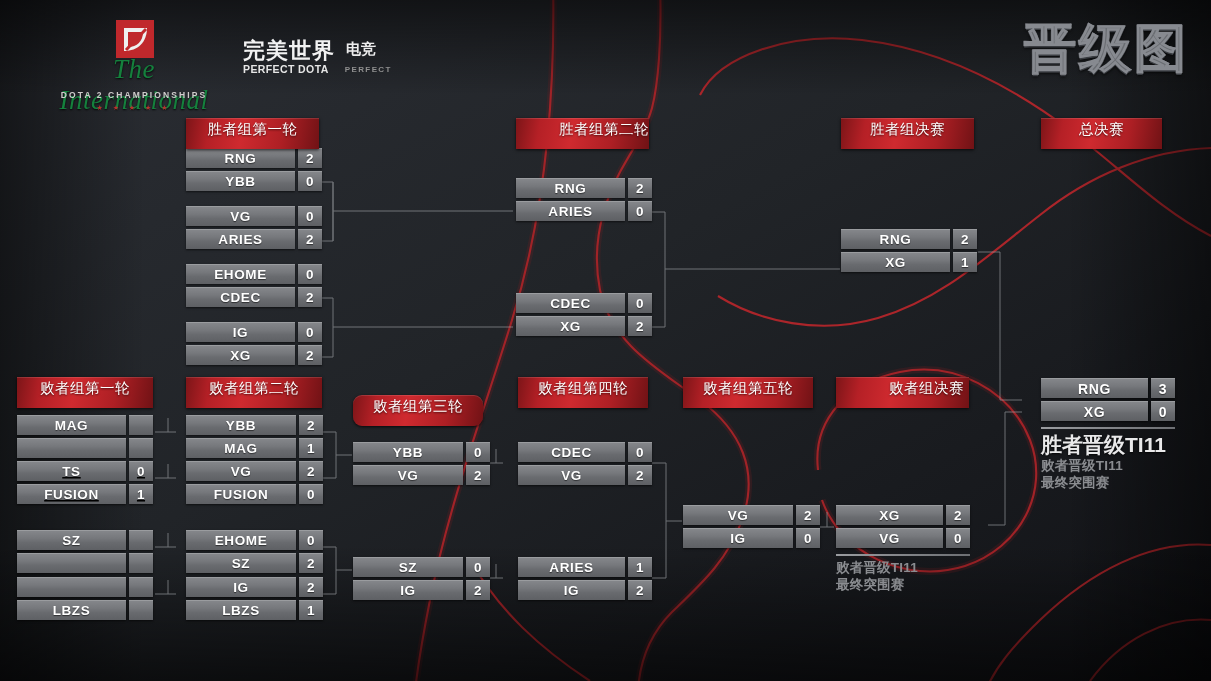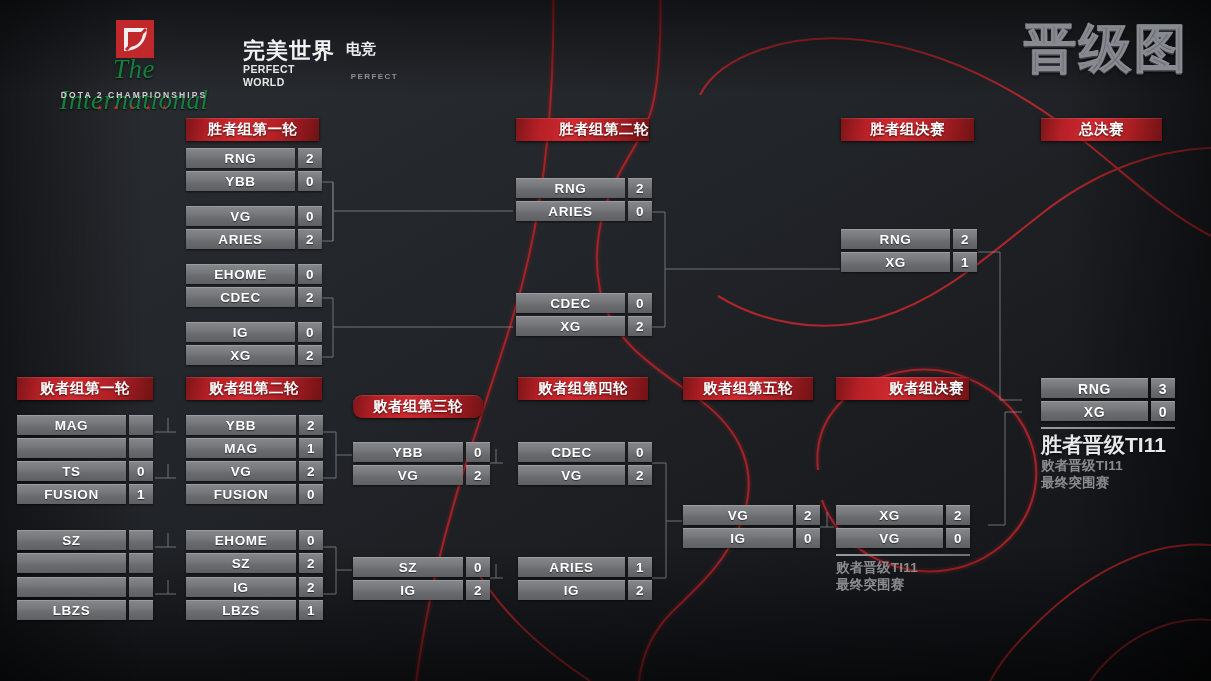--- a/index.html
+++ b/index.html
@@ -54,22 +54,22 @@
       0 2px 0 #3a3d42, 0 3px 3px rgba(0,0,0,.7),
       1px 0 0 #8d9096, -1px 0 0 #4b4e53;
     -webkit-text-stroke:1px #878a90;
   }
 
   
   #bracket { position:absolute; inset:0; z-index:4; }
   #lines { position:absolute; inset:0; z-index:3; pointer-events:none; }
 
   .round-label {
-    position:absolute; height:23px; line-height:23px; text-align:center;
-    font-size:14.5px; font-weight:bold; color:#fff; letter-spacing:.5px;
+    position:absolute; height:31px; line-height:23px; text-align:center;
+    font-size:14.5px; font-weight:normal; color:#fff; letter-spacing:.5px;
     background:linear-gradient(100deg,#7d1518 0%,#b52026 18%,#cf2a2f 42%,#ad1f24 72%,#701215 100%);
     box-shadow:0 1px 3px rgba(0,0,0,.75), inset 0 1px 0 rgba(255,255,255,.12);
     text-shadow:0 1px 2px rgba(0,0,0,.65);
     z-index:6;
   }
 
   .match { position:absolute; z-index:5; }
   .row { display:flex; height:20px; margin-bottom:3px; }
   .row:last-child { margin-bottom:0; }
   .plate, .score {
@@ -148,21 +148,21 @@
     <div class="ti-sub">DOTA 2 CHAMPIONSHIPS</div>
     <div class="ti-stars">★ ★ ★ ★ ★</div>
   </div>
 
   <div class="pw-logo">
     <div class="pw-cn">
       <span>完美世界</span>
       <span class="small">电竞</span>
     </div>
     <div class="pw-en">
-      <span>PERFECT WORLD</span>
+      <span>PERFECT DOTA</span>
       <span class="es">PERFECT</span>
     </div>
   </div>
 
   <div class="page-title">晋级图</div>
 </div>
 
 <svg id="lines" viewBox="0 0 1211 681">
   <g stroke="#9a9da1" stroke-width="1" fill="none" opacity="0.65">
 
@@ -320,21 +320,21 @@
   <div class="match" style="left:17px;top:415px;width:136px;">
     <div class="row">
       <div class="plate">MAG</div>
       <div class="score"></div>
     </div>
     <div class="row">
       <div class="plate"></div>
       <div class="score"></div>
     </div>
   </div>
-  <div class="match" style="left:17px;top:461px;width:136px;">
+  <div class="match" style="left:17px;top:461px;width:136px;text-decoration:underline;">
     <div class="row">
       <div class="plate">TS</div>
       <div class="score">0</div>
     </div>
     <div class="row">
       <div class="plate">FUSION</div>
       <div class="score">1</div>
     </div>
   </div>
   <div class="match" style="left:17px;top:530px;width:136px;">

